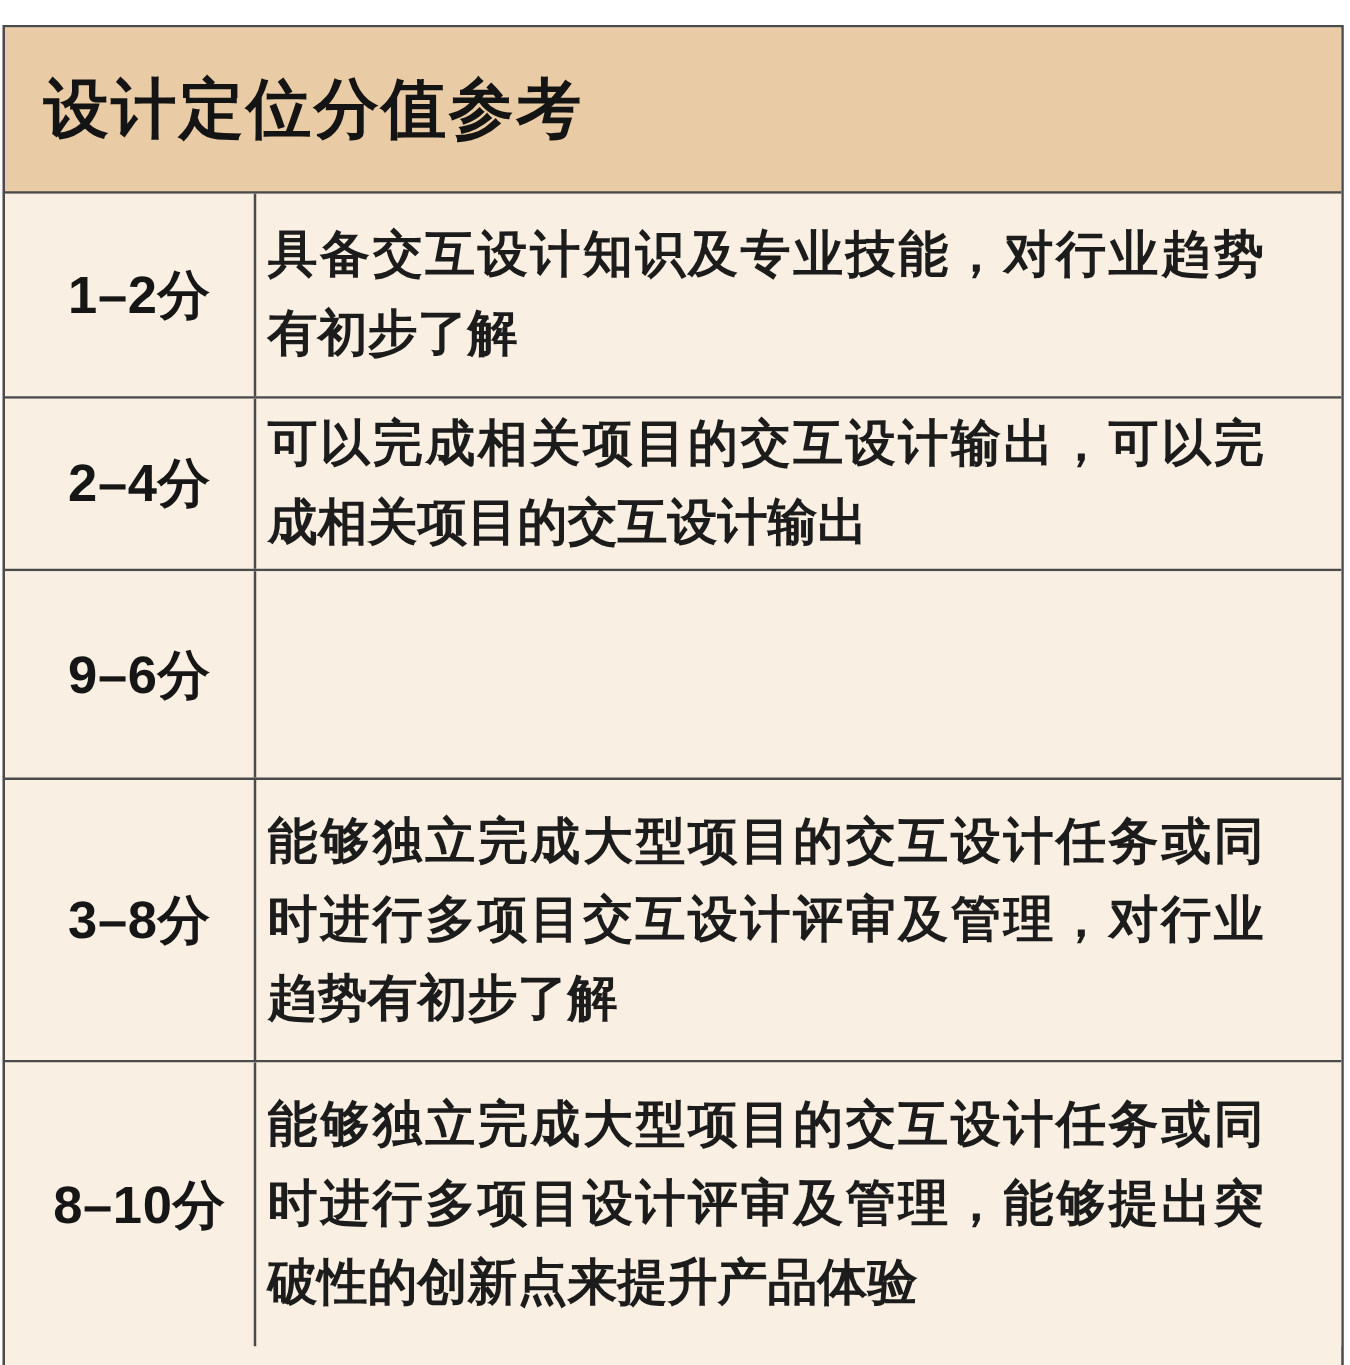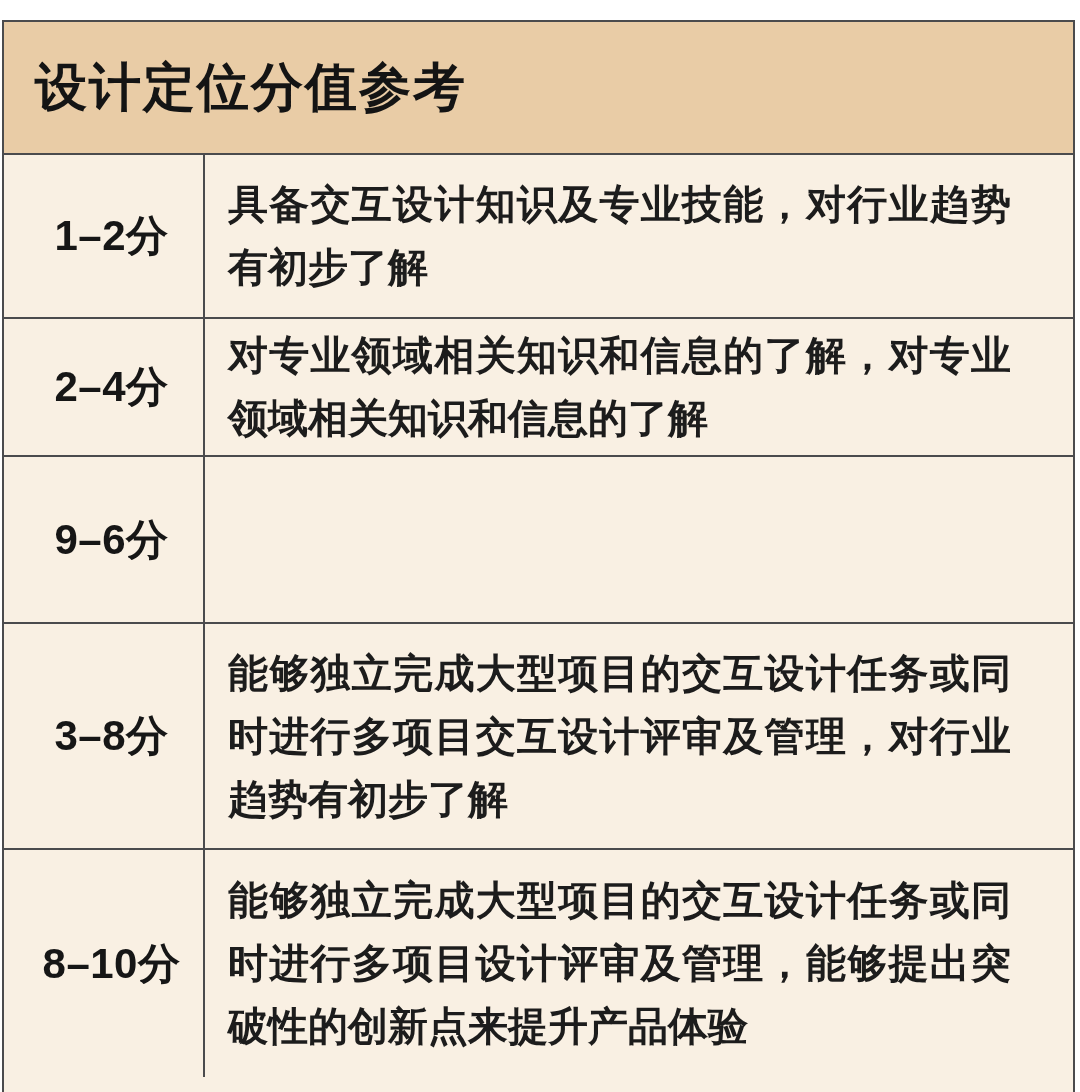--- a/index.html
+++ b/index.html
@@ -62,21 +62,21 @@
     font-size: 42px;
     font-weight: 700;
     color: #161616;
     letter-spacing: 0.5px;
     margin-left: 16px;
   }
   .desc-cell {
     flex: 1;
     display: flex;
     align-items: center;
-    padding: 10px 62px 10px 23px;
+    padding: 10px 62px 10px 9px;
   }
   .desc-text {
     font-size: 40px;
     font-weight: 600;
     line-height: 63px;
     color: #1c1c1c;
     text-align: justify;
     text-justify: inter-ideograph;
     word-break: break-all;
   }
@@ -93,21 +93,21 @@
   <div class="t-row rh1">
     <div class="score-cell">1–2分</div>
     <div class="desc-cell">
       <span class="desc-text">具备交互设计知识及专业技能，对行业趋势有初步了解</span>
     </div>
   </div>
 
   <div class="t-row rh2">
     <div class="score-cell">2–4分</div>
     <div class="desc-cell">
-      <span class="desc-text">对专业领域相关知识和信息的了解，对专业领域相关知识和信息的了解</span>
+      <span class="desc-text">可以完成相关项目的交互设计输出，可以完成相关项目的交互设计输出</span>
     </div>
   </div>
 
   <div class="t-row rh3">
     <div class="score-cell">9–6分</div>
   </div>
 
   <div class="t-row rh4">
     <div class="score-cell">3–8分</div>
     <div class="desc-cell">

